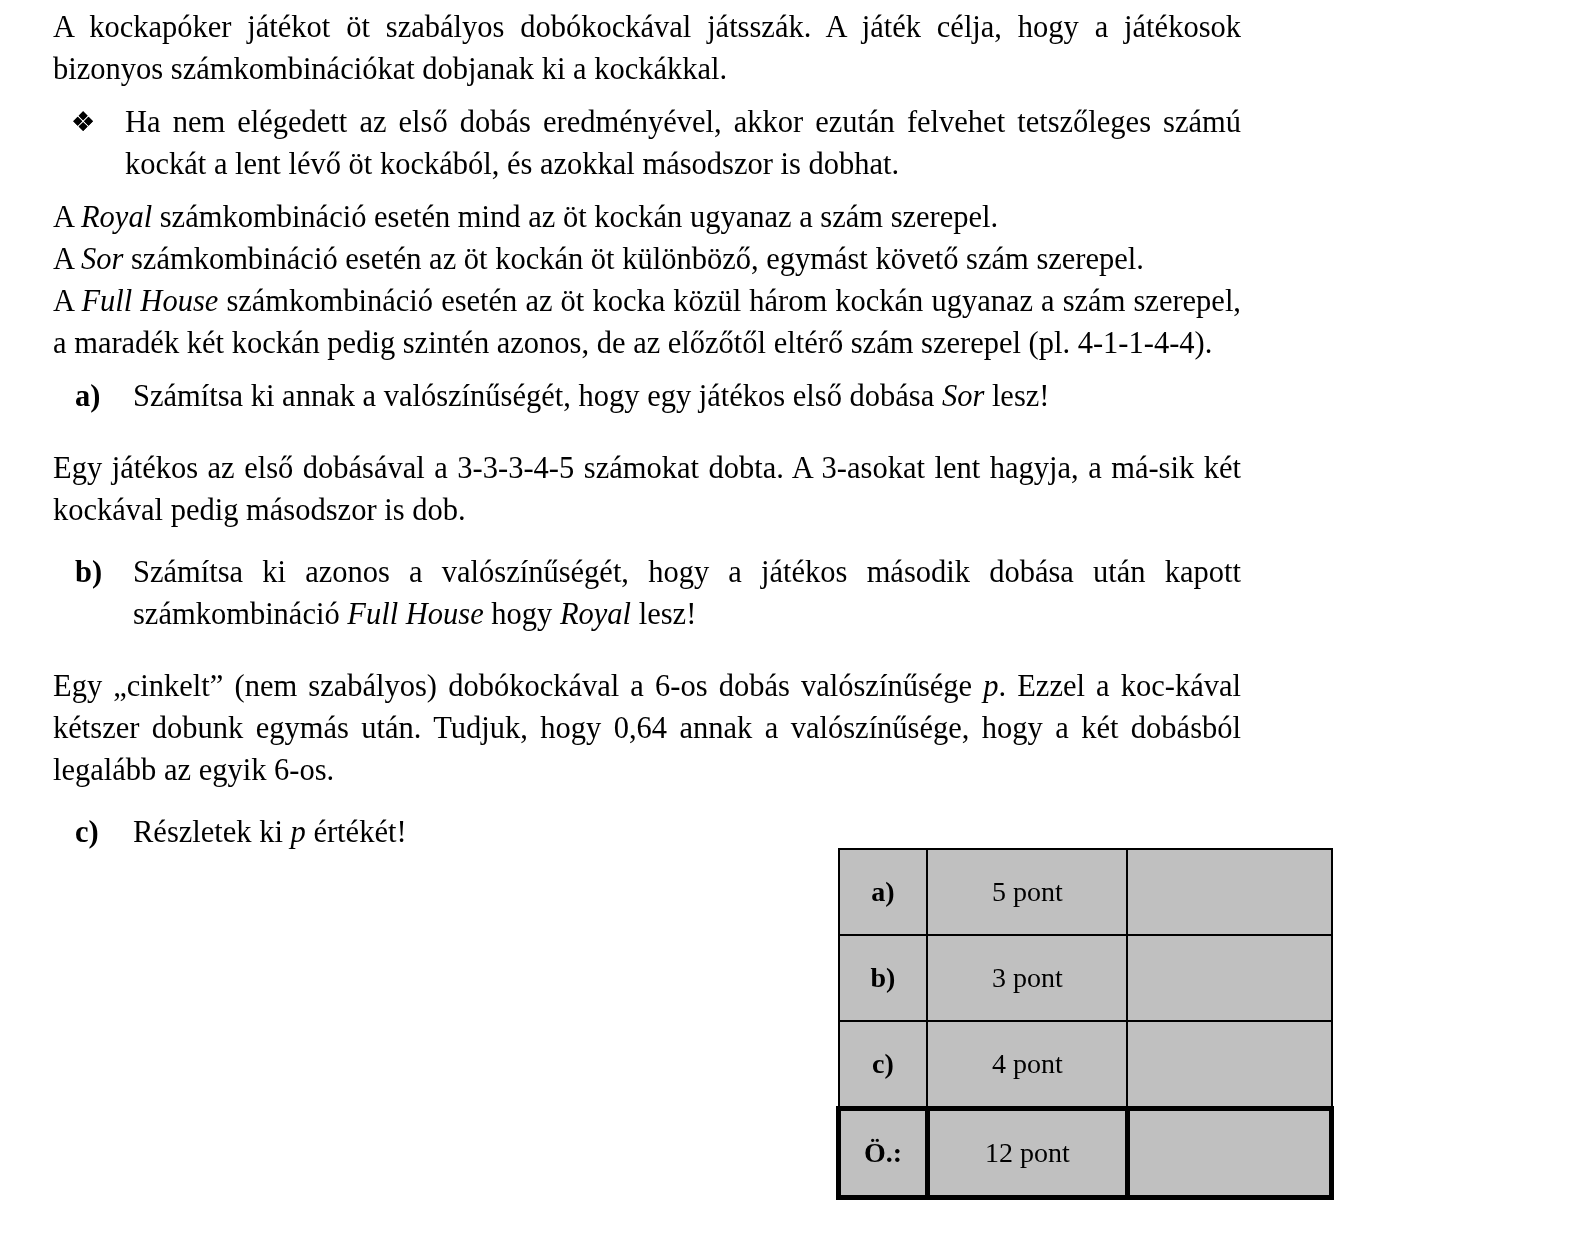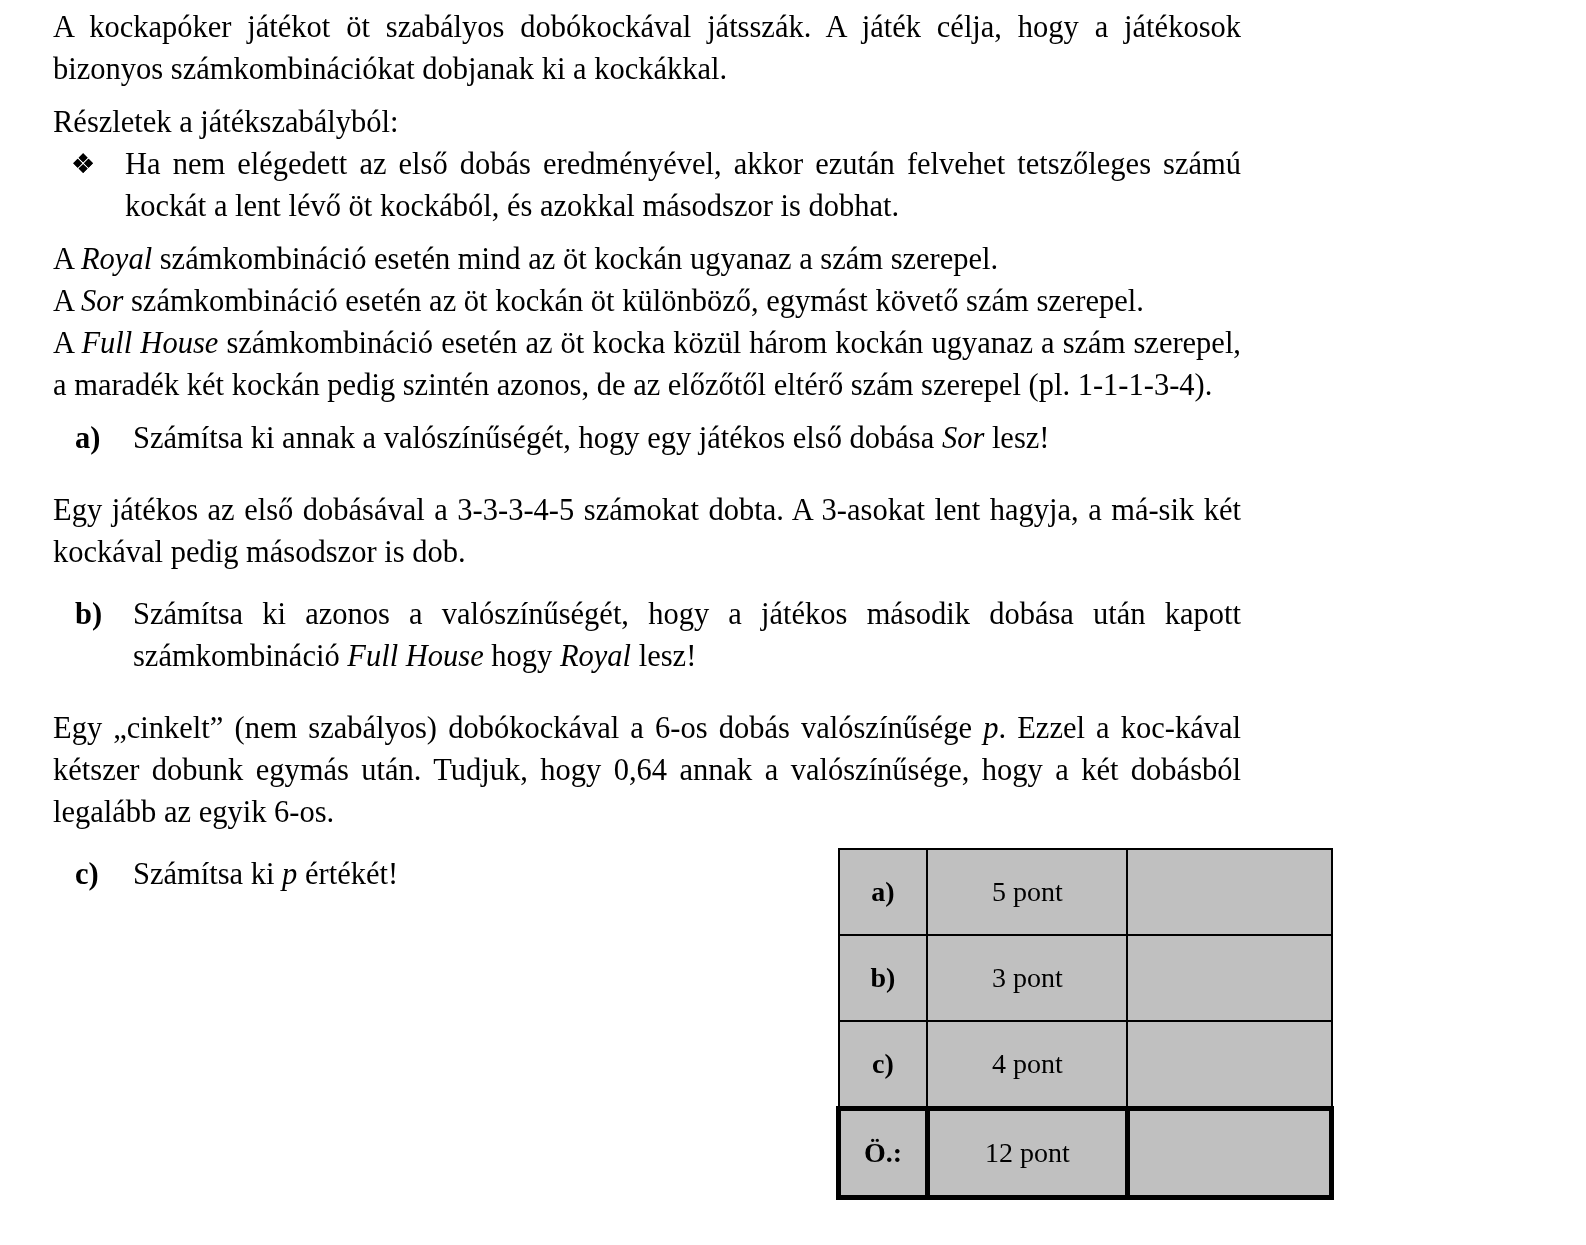--- a/index.html
+++ b/index.html
@@ -108,39 +108,38 @@
 </style>
 </head>
 <body>
 
 <div class="page">
 
   <p class="para">A kockapóker játékot öt szabályos dobókockával játsszák. A játék célja, hogy a játékosok bizonyos számkombinációkat dobjanak ki a kockákkal.</p>
 
   <div class="gap-sm"></div>
 
-  <p class="para">Részletek a játékszabályból:</p>
 
   <div class="bullets">
     <div class="bullet-row">
       <span class="bullet-glyph">❖</span>
     </div>
     <div class="bullet-row">
       <span class="bullet-glyph">❖</span>
       <span>Ha nem elégedett az első dobás eredményével, akkor ezután felvehet tetszőleges számú kockát a lent lévő öt kockából, és azokkal másodszor is dobhat.</span>
     </div>
   </div>
 
   <div class="gap-sm"></div>
 
   <p class="para"><span>A </span><i>Royal</i><span> számkombináció esetén mind az öt kockán ugyanaz a szám szerepel.</span></p>
 
   <p class="para"><span>A </span><i>Sor</i><span> számkombináció esetén az öt kockán öt különböző, egymást követő szám szerepel.</span></p>
 
-  <p class="para"><span>A </span><i>Full House</i><span> számkombináció esetén az öt kocka közül három kockán ugyanaz a szám szerepel, a maradék két kockán pedig szintén azonos, de az előzőtől eltérő szám szerepel (pl. 1-1-1-3-4).</span></p>
+  <p class="para"><span>A </span><i>Full House</i><span> számkombináció esetén az öt kocka közül három kockán ugyanaz a szám szerepel, a maradék két kockán pedig szintén azonos, de az előzőtől eltérő szám szerepel (pl. 4-1-1-4-4).</span></p>
 
   <div class="gap-sm"></div>
 
   <div class="task">
     <span class="task-letter">a)</span>
     <span>Számítsa ki annak a valószínűségét, hogy egy játékos első dobása </span><i>Sor</i><span> lesz!</span>
   </div>
 
   <div class="gap-lg"></div>
 
@@ -154,21 +153,21 @@
   </div>
 
   <div class="gap-lg"></div>
 
   <p class="para"><span>Egy „cinkelt” (nem szabályos) dobókockával a 6-os dobás valószínűsége </span><i>p</i><span>. Ezzel a koc-kával kétszer dobunk egymás után. Tudjuk, hogy 0,64 annak a valószínűsége, hogy a két dobásból legalább az egyik 6-os.</span></p>
 
   <div class="gap-md"></div>
 
   <div class="task">
     <span class="task-letter">c)</span>
-    <span>Számítsa ki </span><i>p</i><span> értékét!</span>
+    <span>Részletek ki </span><i>p</i><span> értékét!</span>
   </div>
 
   <div class="score-table-wrap">
     <table class="score-table">
       <tbody>
         <tr>
           <td class="col-label">a)</td>
           <td class="col-points">5 pont</td>
           <td class="col-blank"></td>
         </tr>

